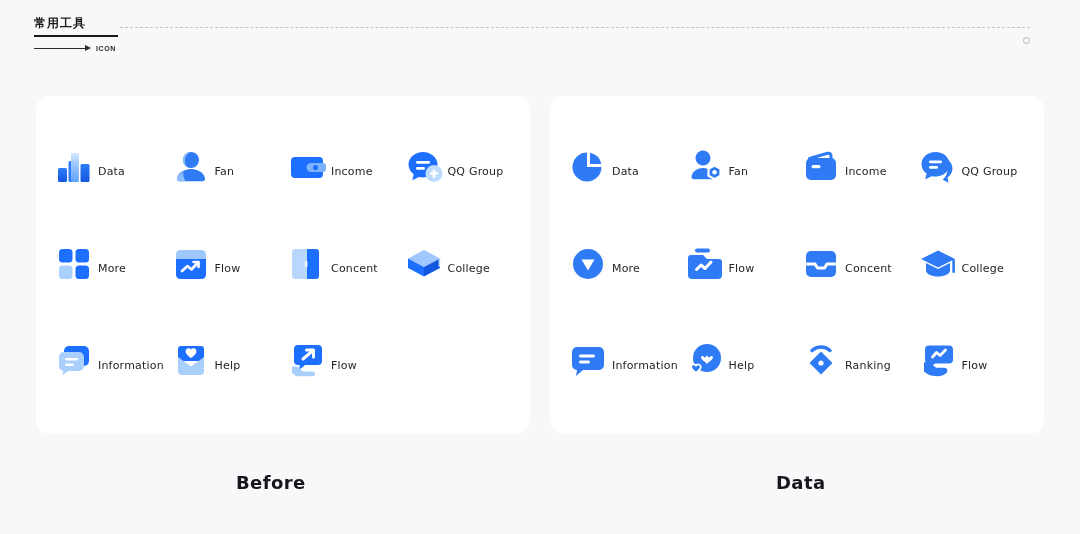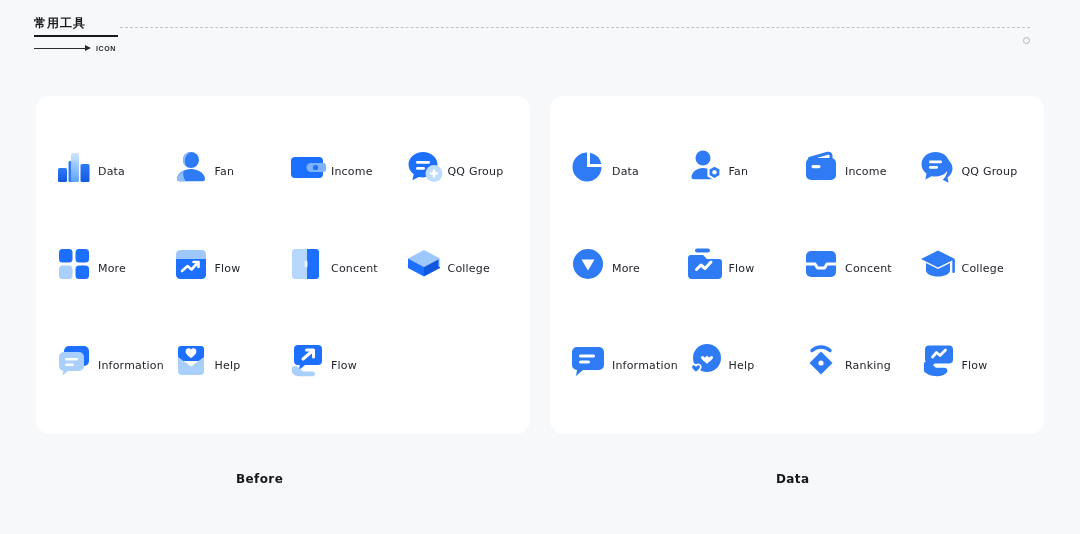--- a/index.html
+++ b/index.html
@@ -132,21 +132,21 @@
     color: #22252a;
     font-family: "DejaVu Sans", "Liberation Sans", sans-serif;
     white-space: nowrap;
     letter-spacing: 0.2px;
   }
 
   
   .caption {
     position: absolute;
     top: 472px;
-    font-size: 12px;
+    font-size: 18px;
     font-weight: bold;
     color: #15171a;
     font-family: "DejaVu Sans", "Liberation Sans", sans-serif;
     letter-spacing: 0.4px;
   }
   .caption-before { left: 236px; }
   .caption-after  { left: 776px; }
 </style>
 </head>
 <body>

